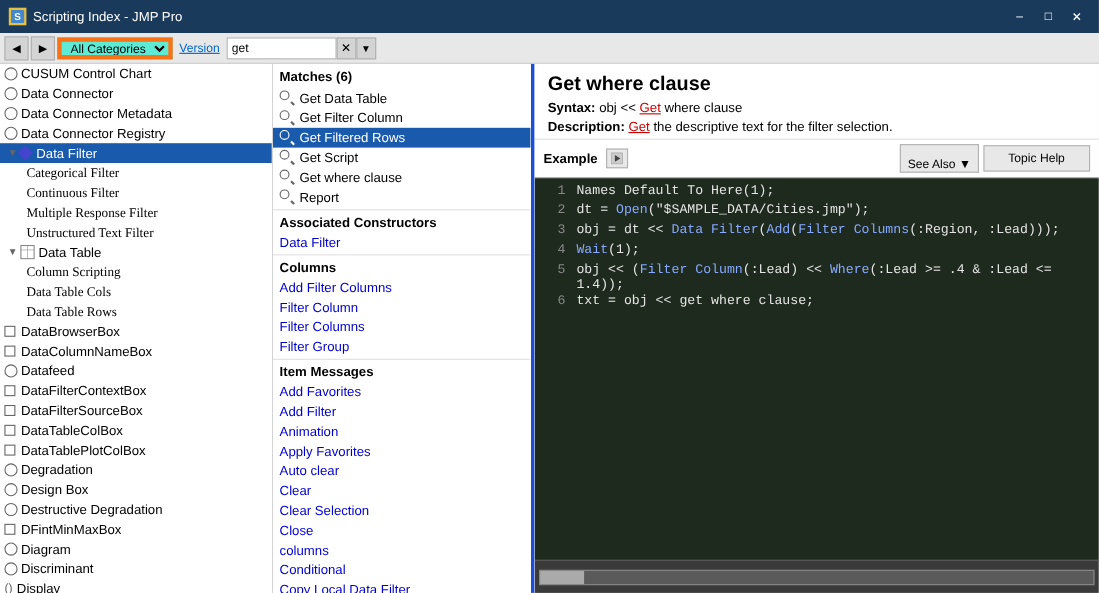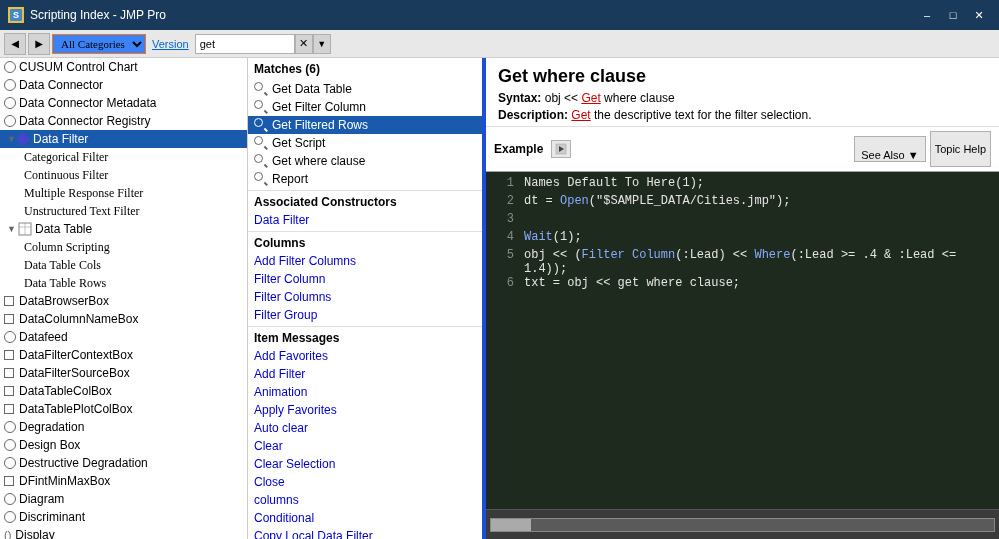--- a/index.html
+++ b/index.html
@@ -74,25 +74,24 @@
       border: 1px solid #b0b0b0;
       cursor: pointer;
       display: flex;
       align-items: center;
       justify-content: center;
       font-size: 10px;
     }
     .category-select {
       height: 20px;
       font-size: 11px;
-      border: 1px solid #f97316;
-      background: #3b82f6;
+      border: 4px solid #f97316;
+      background: #5eead4;
       padding: 0 4px;
       cursor: pointer;
-      font-family: Liberation Serif, serif;
     }
     .version-link {
       color: #0066cc;
       text-decoration: underline;
       cursor: pointer;
       font-size: 11px;
       margin-left: 4px;
     }
     .search-container {
       display: flex;
@@ -314,26 +313,26 @@
     .see-also-btn {
       margin-left: auto;
       height: 18px;
       background: #e8e8e8;
       border: 1px solid #b0b0b0;
       cursor: pointer;
       font-size: 11px;
       padding: 12px 6px;
     }
     .topic-help-btn {
-      height: 36px;
+      height: 24px;
       background: #e8e8e8;
       border: 1px solid #b0b0b0;
       cursor: pointer;
       font-size: 11px;
-      padding: 0 4px;
+      padding: 0 22px;
     }
 
     .code-area {
       flex: 1;
       background: #1e2a1e;
       color: #ffffff;
       font-family: 'Courier New', monospace;
       font-size: 12px;
       padding: 4px 8px;
       overflow: auto;
@@ -662,20 +661,23 @@
         <span class="code-text c-white">Names Default To Here(1);</span>
       </div>
       <div class="code-line">
         <span class="line-num">2</span>
         <span class="code-text">
           <span class="c-white">dt = </span><span style="color:#88aaff;">Open</span><span class="c-white">("$SAMPLE_DATA/Cities.jmp");</span>
         </span>
       </div>
       <div class="code-line">
         <span class="line-num">3</span>
+        <span class="code-text">
+          <span class="c-white">obj = dt &lt;&lt; </span><span style="color:#88aaff;">Data Filter</span><span class="c-white">(</span><span style="color:#88aaff;">Add</span><span class="c-white">(</span><span style="color:#88aaff;">Filter Columns</span><span class="c-white">(:Region, :Lead)));</span>
+        </span>
       </div>
       <div class="code-line">
         <span class="line-num">4</span>
         <span class="code-text">
           <span style="color:#88aaff;">Wait</span><span class="c-white">(1);</span>
         </span>
       </div>
       <div class="code-line">
         <span class="line-num">5</span>
         <span class="code-text">

